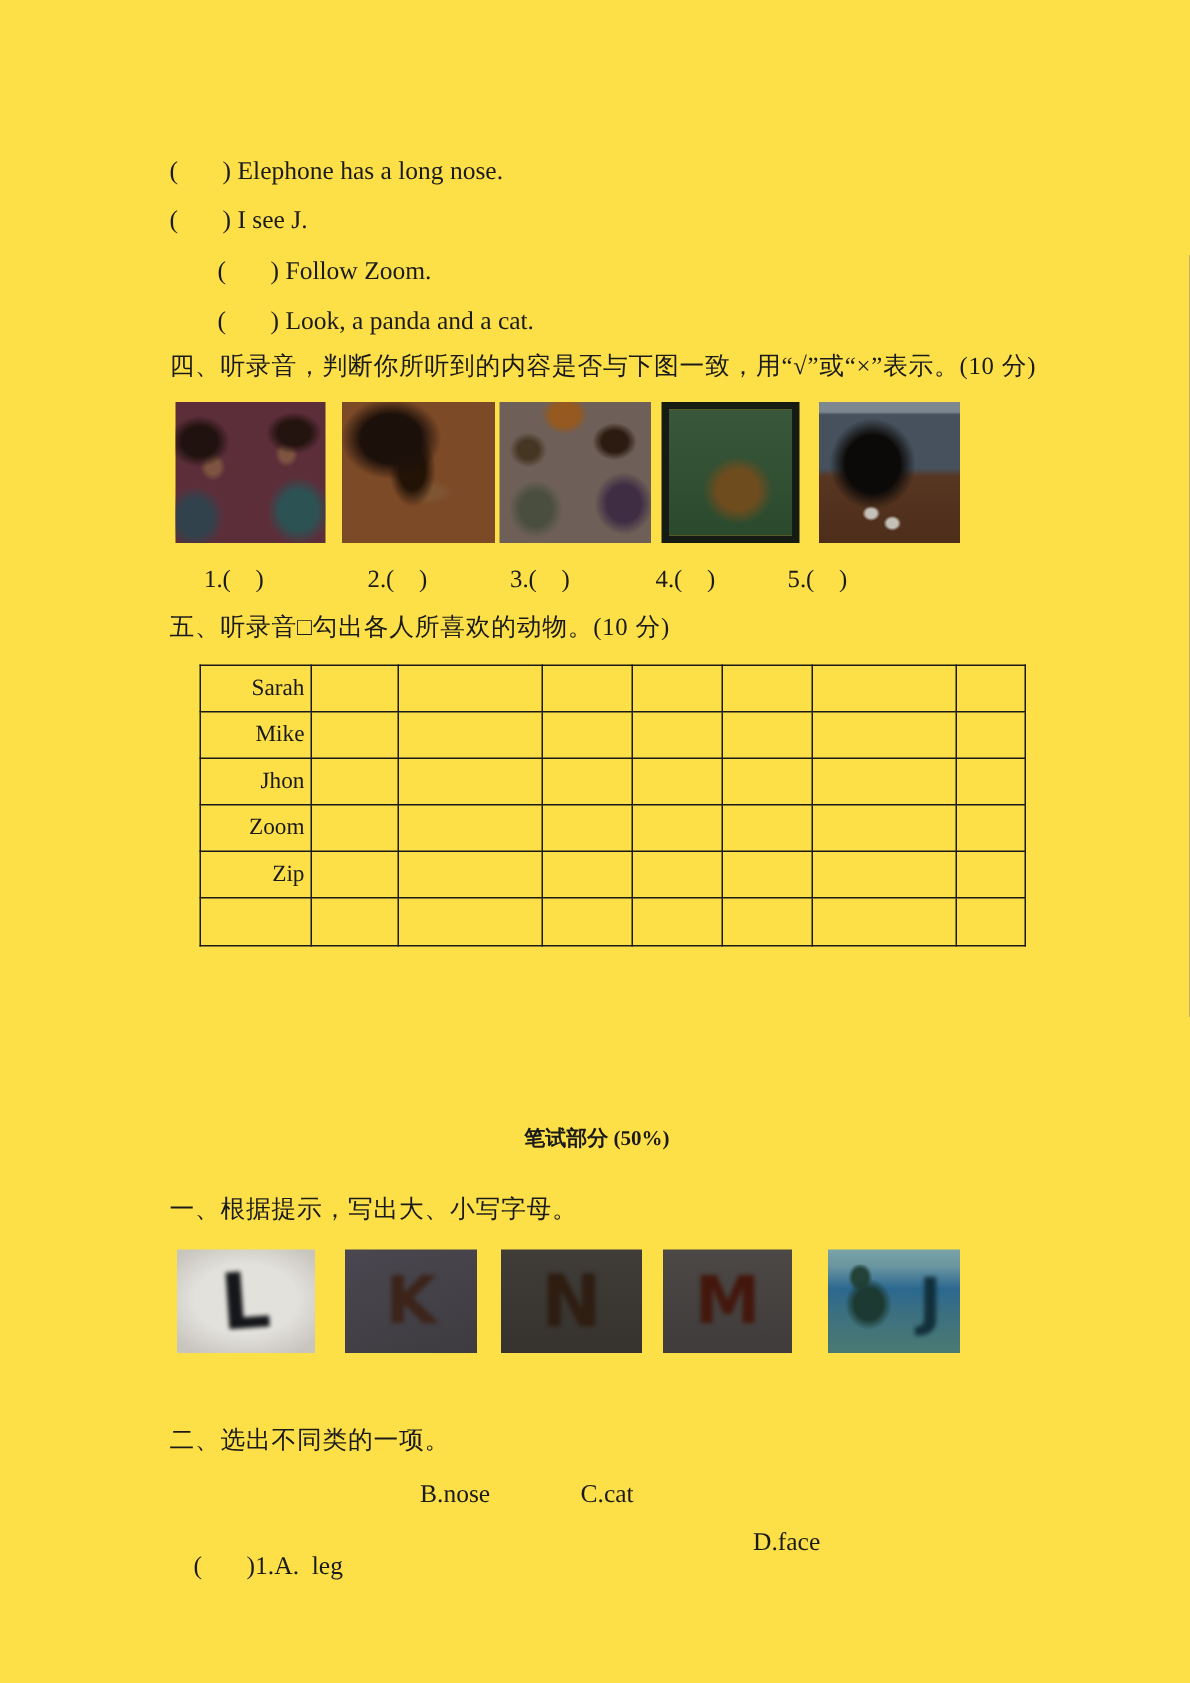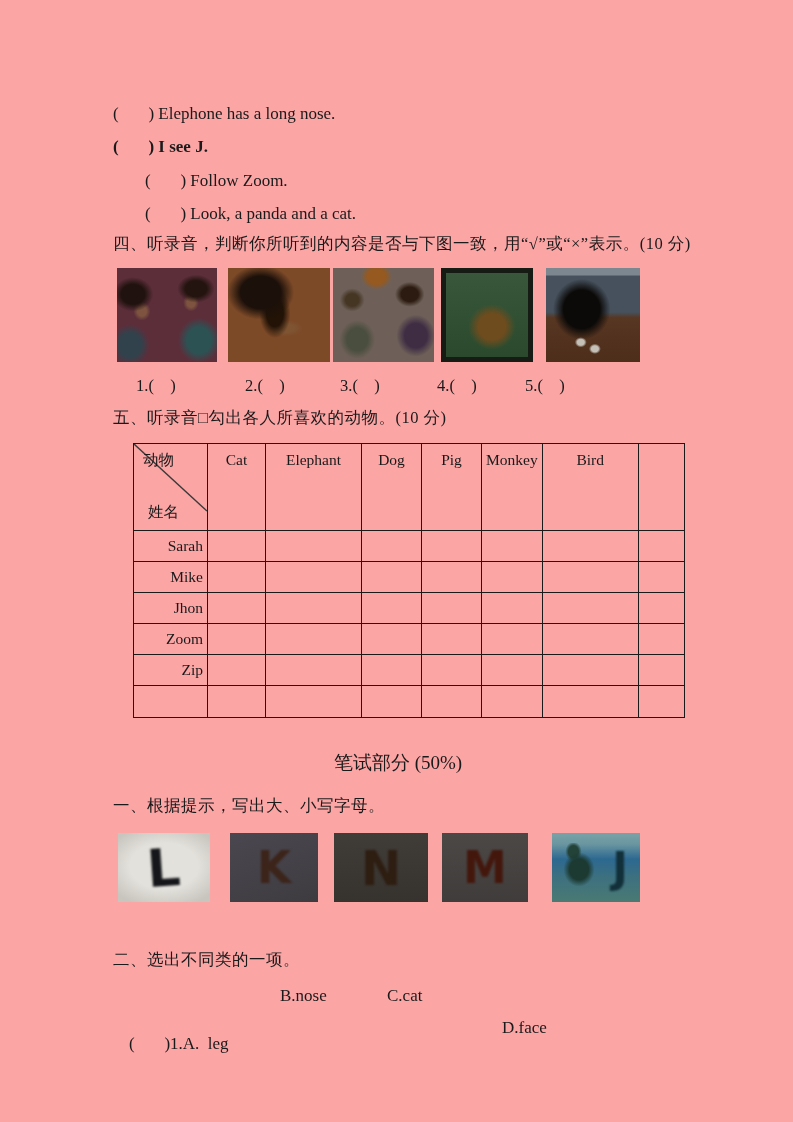--- a/index.html
+++ b/index.html
@@ -1,20 +1,20 @@
 <!DOCTYPE html>
 <html><head>
 <meta charset="utf-8">
 <style>
   html,body{margin:0;padding:0;background:#888;}
   .page{
     position:relative;
     width:793px;height:1122px;
     margin:0 auto;
-    background:#fca5a5;
+    background:#fde047;
     font-family:"Liberation Serif", serif;
     color:#1a1a1a;
     overflow:hidden;
   }
   .abs{position:absolute;}
   .pre{white-space:pre;}
   .line{font-size:17px;line-height:20px;}
   .cn-title{font-size:16.5px;line-height:22px;letter-spacing:0.5px;}
   
   .photo{position:absolute;top:268px;height:94px;overflow:hidden;box-sizing:border-box;}
@@ -52,21 +52,21 @@
   .animal-table td{border:1px solid #1a1a1a;font-size:15.5px;padding:0 4px;vertical-align:middle;overflow:hidden;}
   .animal-table tr.hdr td{height:79px;vertical-align:top;padding-top:7px;text-align:center;}
   .animal-table tr.row td{height:30px;}
   .animal-table tr.lastrow td{height:31px;}
   .animal-table td.namecell{text-align:right;padding-left:6px;}
   .corner{position:relative;padding:0 !important;}
   .corner svg{position:absolute;left:0;top:0;width:100%;height:100%;}
   .corner .c-top{position:absolute;top:6px;left:9px;font-size:15.5px;}
   .corner .c-bottom{position:absolute;bottom:7px;left:14px;font-size:15.5px;}
   
-  .center-head{left:113px;top:750px;width:570px;text-align:center;font-size:19px;}
+  .center-head{left:113px;top:750px;width:570px;text-align:center;font-size:14px;font-weight:bold;}
   .tile{position:absolute;top:833px;height:69px;display:flex;align-items:center;justify-content:center;
         font-family:"DejaVu Sans", sans-serif;font-weight:bold;overflow:hidden;}
   .tile .glyph{filter:blur(1.3px);}
   .t1{left:118px;width:92px;background:radial-gradient(ellipse 62px 42px at 50% 48%, #e3e1db 55%, #c7c5be 100%);
       color:#14161a;font-size:52px;}
   .t1 .glyph{transform:rotate(-4deg);}
   .t2{left:230px;width:88px;background:linear-gradient(160deg,#4a4750,#3e3b40);color:#3c241a;font-size:44px;}
   .t3{left:334px;width:94px;background:linear-gradient(180deg,#403c38,#36322d);color:#2e1d11;font-size:48px;}
   .t4{left:442px;width:86px;background:linear-gradient(180deg,#4c4846,#403c3b);color:#44170c;font-size:44px;}
   .t5{left:552px;width:88px;justify-content:flex-end;padding-right:12px;box-sizing:border-box;
@@ -76,21 +76,21 @@
       background:radial-gradient(ellipse 19px 21px at 50% 55%, #1c3a32 50%, rgba(28,58,50,0) 82%),
                  radial-gradient(ellipse 10px 12px at 38% 18%, #234238 50%, rgba(0,0,0,0) 82%);}
   .opt{position:absolute;top:986px;font-size:17px;white-space:pre;}
 </style>
 </head>
 <body>
 
 <div class="page">
 
   <div class="abs line pre" style="left:113px;top:104px;">(       ) Elephone has a long nose.</div>
-  <div class="abs line pre" style="left:113px;top:137px;font-weight:bold;">(       ) I see J.</div>
+  <div class="abs line pre" style="left:113px;top:137px;">(       ) I see J.</div>
   <div class="abs line pre" style="left:145px;top:171px;">(       ) Follow Zoom.</div>
   <div class="abs line pre" style="left:145px;top:204px;">(       ) Look, a panda and a cat.</div>
 
   <div class="abs cn-title" style="left:113px;top:233px;">四、听录音，判断你所听到的内容是否与下图一致，用“√”或“×”表示。(10 分)</div>
 
   <div class="photo p1"></div>
   <div class="photo p2"></div>
   <div class="photo p3"></div>
   <div class="photo p4"></div>
   <div class="photo p5"></div>
@@ -108,36 +108,20 @@
       <col style="width:74px">
         <col style="width:58px">
         <col style="width:96px">
         <col style="width:60px">
       <col style="width:60px">
         <col style="width:60px">
         <col style="width:96px">
         <col style="width:46px">
     </colgroup>
     <tbody>
-        <tr class="hdr">
-      <td class="corner">
-        <svg viewBox="0 0 100 100" preserveAspectRatio="none">
-          <line x1="0" y1="0" x2="100" y2="78" stroke="#3a3a3a" stroke-width="1.4" vector-effect="non-scaling-stroke"></line>
-        </svg>
-        <span class="c-top">动物</span>
-        <span class="c-bottom">姓名</span>
-      </td>
-      <td>Cat</td>
-      <td>Elephant</td>
-      <td>Dog</td>
-      <td>Pig</td>
-      <td>Monkey</td>
-      <td>Bird</td>
-      <td></td>
-    </tr>
     <tr class="row">
       <td class="namecell">Sarah</td>
       <td></td>
           <td></td>
       <td></td>
           <td></td>
       <td></td>
           <td></td>
       <td></td>
     </tr>

